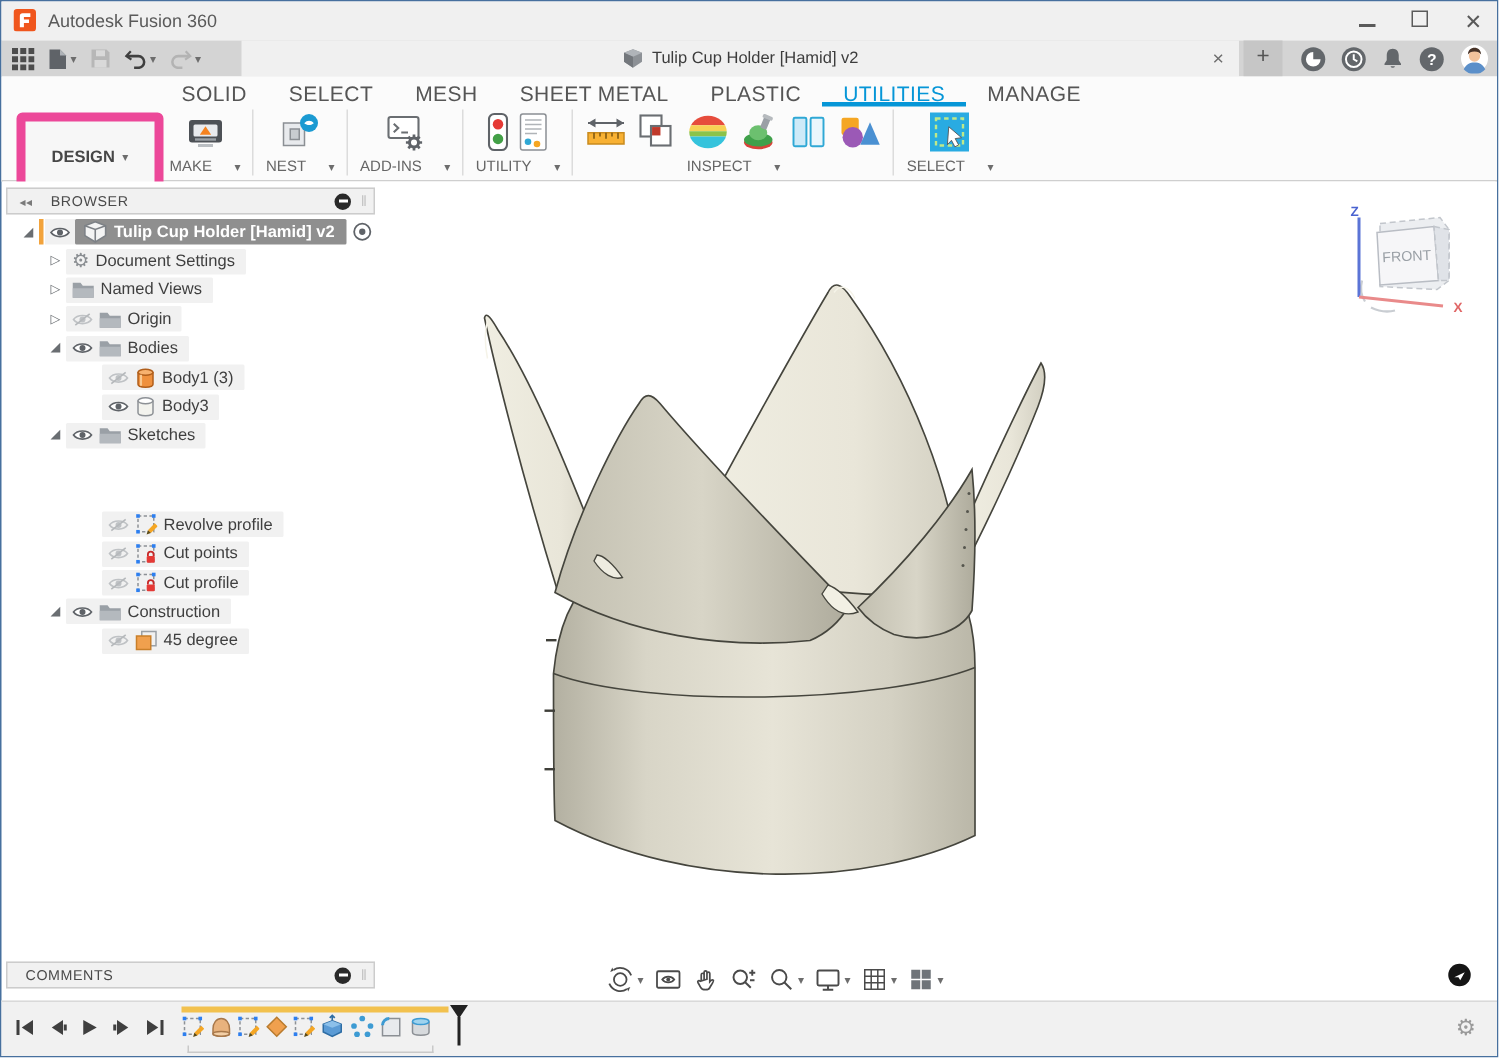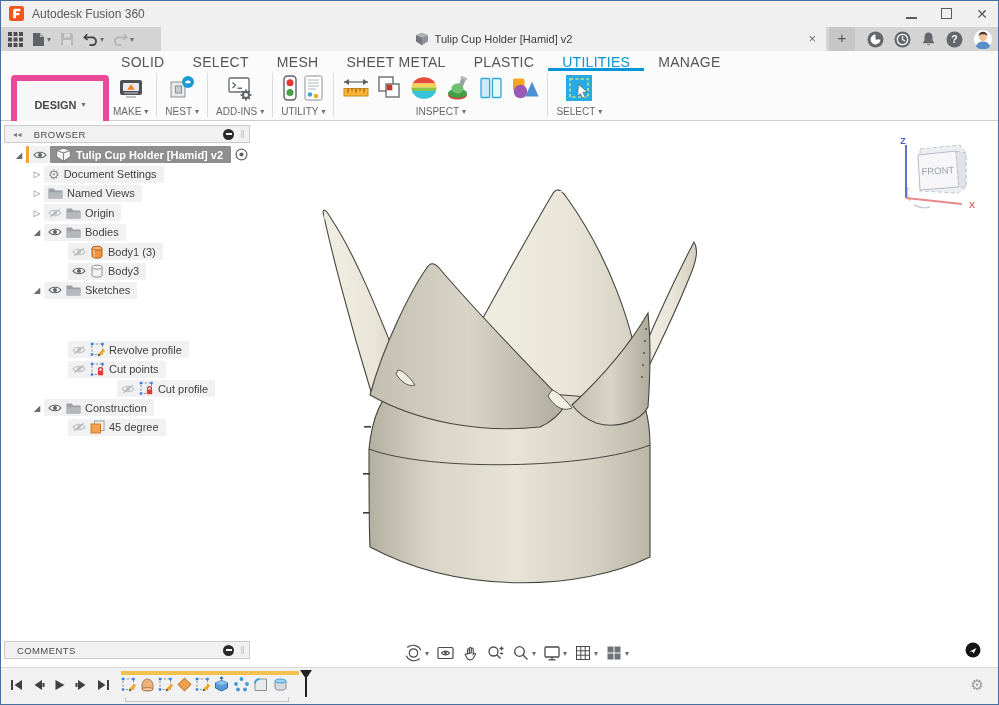--- a/index.html
+++ b/index.html
@@ -25,21 +25,21 @@
   .tray{position:absolute;right:5px;top:0;height:24px;display:flex;align-items:center;gap:10px}
   
   .ribbon{position:absolute;left:0;top:50px;right:0;height:70px;background:#fbfbfb;border-bottom:1px solid #cfcfcf;box-sizing:border-box}
   .wsbtn{position:absolute;left:10px;top:24px;width:86px;height:47px;border:6px solid #ec4899;border-radius:4px;background:#f7f7f7;display:flex;align-items:center;justify-content:center;gap:5px;font-size:11px;font-weight:bold;color:#474747}
   .rtabs{position:absolute;left:106px;top:2px;height:18px;display:flex}
   .rtab{padding:0 14px;font-size:14px;letter-spacing:.3px;color:#555;line-height:18px;border-bottom:3px solid transparent}
   .rtab.active{color:#0696d7;border-bottom-color:#0696d7}
   .rgroups{position:absolute;left:104px;top:21px;height:48px;display:flex;align-items:flex-start}
   .rgroup{display:flex;flex-direction:column;align-items:center;padding:0 8px}
   .ricons{height:31px;display:flex;align-items:center;gap:7px}
-  .rlabel{margin-top:3px;font-size:10px;color:#666;display:flex;align-items:center;gap:3px;white-space:nowrap}
+  .rlabel{margin-top:3px;font-size:10px;color:#666;display:flex;align-items:center;gap:15px;white-space:nowrap}
   .rsep{width:1px;height:44px;background:#dcdcdc;margin-top:1px}
   
   .canvas{position:absolute;left:1px;top:120px;right:1px;bottom:37px;background:#fff}
   .panelhead{position:absolute;left:2px;width:246px;height:18px;background:#f1f1f1;border:1px solid #ccc;box-sizing:border-box;display:flex;align-items:center;font-size:9.5px;color:#4a4a4a;letter-spacing:.4px}
   .panelhead .ph-label{margin-left:12px}
   .collapse-gl{margin-left:8px;font-size:8px;color:#7a7a7a;font-family:"DejaVu Sans",sans-serif}
   .minus-circle{margin-left:auto;width:11px;height:11px;border-radius:50%;background:#2a2a2a;position:relative}
   .minus-circle::after{content:"";position:absolute;left:2.5px;top:4.8px;width:6px;height:1.6px;background:#fff}
   .grip{color:#c2c2c2;font-size:10px;margin:0 4px 0 6px}
   .tree{position:absolute;left:2px;top:24px;width:260px}
@@ -644,21 +644,21 @@
                   <rect x="11.3" y="0.8" width="2.4" height="2.4"></rect>
                   <rect x="0.8" y="11.3" width="2.4" height="2.4"></rect>
                 </g>
                 <path d="M8.6 8.6v-1a1.9 1.9 0 0 1 3.8 0v1" fill="none" stroke="#c62828" stroke-width="1.2"></path>
                 <rect x="7.8" y="8.6" width="5.4" height="4.6" rx="0.8" fill="#e53935"></rect>
               </svg>
             </span>
             <span class="lbl">Cut points</span>
           </span>
         </div>
-        <div class="trow" style="padding-left: 50px; justify-content: center;">
+        <div class="trow" style="padding-left: 50px;">
           <span class="exp"></span>
           <span class="chip">
             <span class="icn">
               <svg width="14" height="10">
                 <path d="M1 5c2.6-3.6 9.4-3.6 12 0-2.6 3.6-9.4 3.6-12 0z" fill="none" stroke="#bfc2c5" stroke-width="1.1"></path>
                 <circle cx="7" cy="5" r="2" fill="#bfc2c5"></circle>
                 <line x1="2.2" y1="8.8" x2="11.8" y2="1.2" stroke="#b5b8bb" stroke-width="1.1"></line>
               </svg>
             </span>
             <span class="icn">

